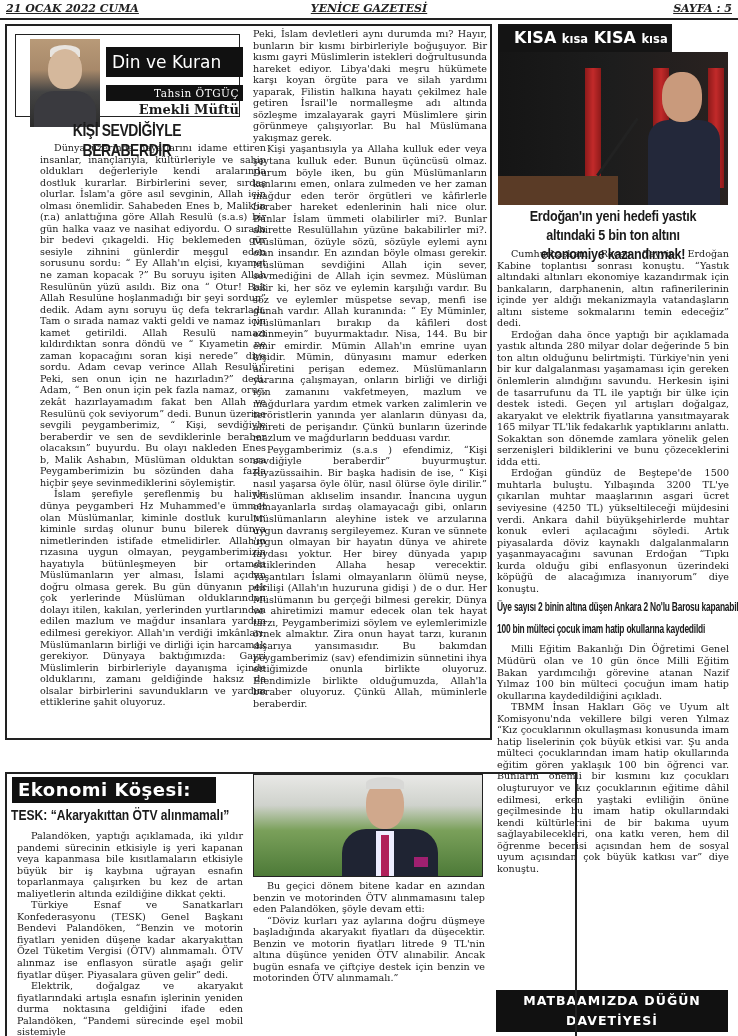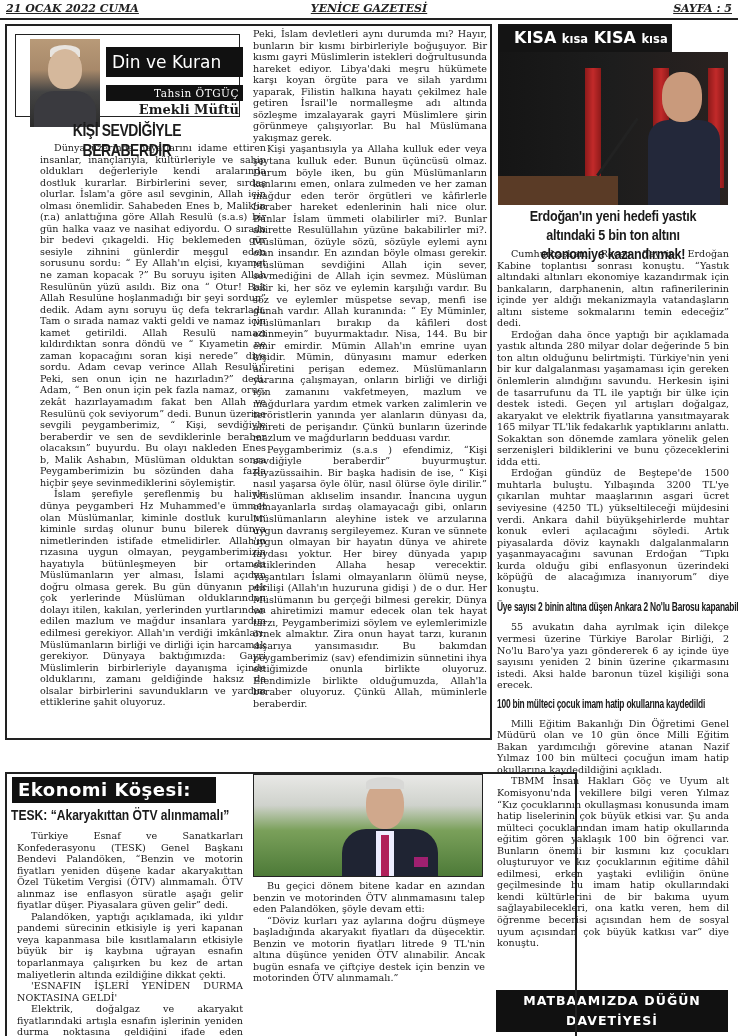--- a/index.html
+++ b/index.html
@@ -113,21 +113,20 @@
     <span class="sm">kısa</span>
   </div>
 </div>
 <div class="erdogan-head">Erdoğan'ın yeni hedefi yastık altındaki 5 bin ton altını ekonomiye kazandırmak!</div>
 
 <div class="right-col body-text">
   <p>Cumhurbaşkanı Recep Tayyip Erdoğan Kabine toplantısı sonrası konuştu. “Yastık altındaki altınları ekonomiye kazandırmak için bankaların, darphanenin, altın rafinerilerinin içinde yer aldığı mekanizmayla vatandaşların altını sisteme sokmalarını temin edeceğiz” dedi.</p>
   <p>Erdoğan daha önce yaptığı bir açıklamada yastık altında 280 milyar dolar değerinde 5 bin ton altın olduğunu belirtmişti. Türkiye'nin yeni bir kur dalgalanması yaşamaması için gereken önlemlerin alındığını savundu. Herkesin işini de tasarrufunu da TL ile yaptığı bir ülke için destek istedi. Geçen yıl artışları doğalgaz, akaryakıt ve elektrik fiyatlarına yansıtmayarak 165 milyar TL'lik fedakarlık yaptıklarını anlattı. Sokaktan son dönemde zamlara yönelik gelen serzenişleri bildiklerini ve bunu çözeceklerini idda etti.</p>
   <p>Erdoğan gündüz de Beştepe'de 1500 muhtarla buluştu. Yılbaşında 3200 TL'ye çıkarılan muhtar maaşlarının asgari ücret seviyesine (4250 TL) yükseltileceği müjdesini verdi. Ankara dahil büyükşehirlerde muhtar konuk evleri açılacağını söyledi. Artık piyasalarda döviz kaynaklı dalgalanmaların yaşanmayacağını savunan Erdoğan “Tıpkı kurda olduğu gibi enflasyonun üzerindeki köpüğü de alacağımıza inanıyorum” diye konuştu.</p>
   <div class="sub-headline">Üye sayısı 2 binin altına düşen Ankara 2 No'lu Barosu kapanabilir</div>
-  <p>55 avukatın daha ayrılmak için dilekçe vermesi üzerine Türkiye Barolar Birliği, 2 No'lu Baro'ya yazı göndererek 6 ay içinde üye sayısını yeniden 2 binin üzerine çıkarmasını istedi. Aksi halde baronun tüzel kişiliği sona erecek.</p>
   <div class="sub-headline">100 bin mülteci çocuk imam hatip okullarına kaydedildi</div>
   <p>Milli Eğitim Bakanlığı Din Öğretimi Genel Müdürü olan ve 10 gün önce Milli Eğitim Bakan yardımcılığı görevine atanan Nazif Yılmaz 100 bin mülteci çocuğun imam hatip okullarına kaydedildiğini açıkladı.</p>
   <p>TBMM İnsan Hakları Göç ve Uyum alt Komisyonu'nda vekillere bilgi veren Yılmaz “Kız çocuklarının okullaşması konusunda imam hatip liselerinin çok büyük etkisi var. Şu anda mülteci çocuklarından imam hatip okullarında eğitim gören yaklaşık 100 bin öğrenci var. Bunların önemli bir kısmını kız çocukları oluşturuyor ve kız çocuklarının eğitime dâhil edilmesi, erken yaştaki evliliğin önüne geçilmesinde bu imam hatip okullarındaki kendi kültürlerini de bir bakıma uyum sağlayabilecekleri, ona katkı veren, hem dil öğrenme becerisi açısından hem de sosyal uyum açısından çok büyük katkısı var” diye konuştu.</p>
 </div>
 
 <div class="ad-box">
   <div>MATBAAMIZDA DÜĞÜN DAVETİYESİ</div>
   <div>BASILIR TEL:(0.370) 766 12 02</div>
 </div>
 
@@ -136,22 +135,21 @@
   <div class="eko-headline">TESK: “Akaryakıttan ÖTV alınmamalı”</div>
   <div class="eko-photo">
     <div class="suit"></div>
       <div class="shirt"></div>
       <div class="tie"></div>
       <div class="pocket"></div>
     <div class="head"></div>
       <div class="hair"></div>
   </div>
   <div class="eko-col1 body-text">
+    <p>Palandöken, yaptığı açıklamada, iki yıldır pandemi sürecinin etkisiyle iş yeri kapanan veya kapanmasa bile kısıtlamaların etkisiyle büyük bir iş kaybına uğrayan esnafın toparlanmaya çalışırken bu kez de artan maliyetlerin altında ezildiğine dikkat çekti.</p>
     <p>Türkiye Esnaf ve Sanatkarları Konfederasyonu (TESK) Genel Başkanı Bendevi Palandöken, “Benzin ve motorin fiyatları yeniden düşene kadar akaryakıttan Özel Tüketim Vergisi (ÖTV) alınmamalı. ÖTV alınmaz ise enflasyon süratle aşağı gelir fiyatlar düşer. Piyasalara güven gelir” dedi.</p>
-    <p>Palandöken, yaptığı açıklamada, iki yıldır pandemi sürecinin etkisiyle iş yeri kapanan veya kapanmasa bile kısıtlamaların etkisiyle büyük bir iş kaybına uğrayan esnafın toparlanmaya çalışırken bu kez de artan maliyetlerin altında ezildiğine dikkat çekti.</p>
-    <p class="sub">'ESNAFIN İŞLERİ YENİDEN DURMA NOKTASINA GELDİ'</p>
     <p>Elektrik, doğalgaz ve akaryakıt fiyatlarındaki artışla esnafın işlerinin yeniden durma noktasına geldiğini ifade eden Palandöken, “Pandemi sürecinde eşel mobil sistemiyle</p>
   </div>
   <div class="eko-col2 body-text">
     <p>Bu geçici dönem bitene kadar en azından benzin ve motorinden ÖTV alınmamasını talep eden Palandöken, şöyle devam etti:</p>
     <p>“Döviz kurları yaz aylarına doğru düşmeye başladığında akaryakıt fiyatları da düşecektir. Benzin ve motorin fiyatları litrede 9 TL'nin altına düşünce yeniden ÖTV alınabilir. Ancak bugün esnafa ve çiftçiye destek için benzin ve motorinden ÖTV alınmamalı.”</p>
   </div>
 </div>
 
 </body></html>

